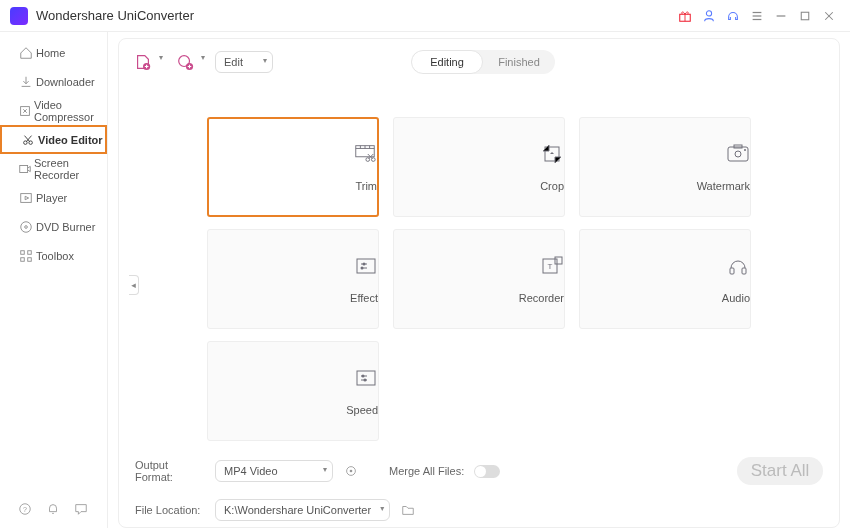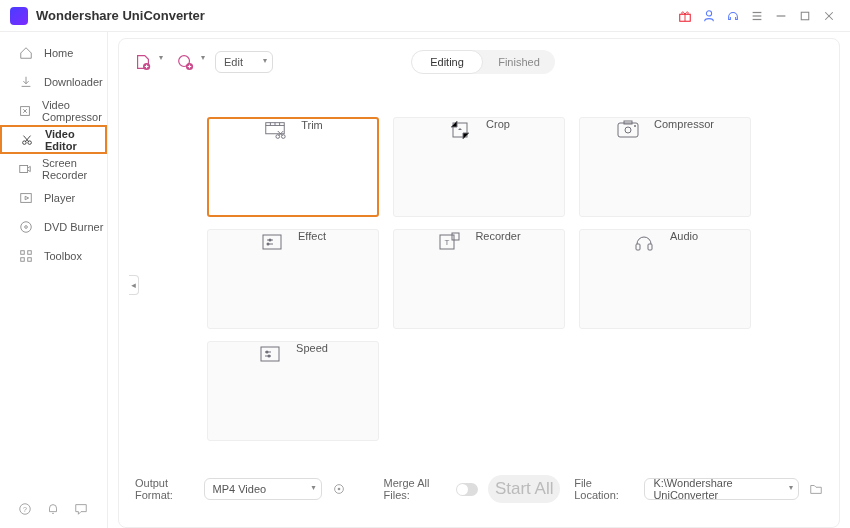--- a/index.html
+++ b/index.html
@@ -1,48 +1,48 @@
 <!DOCTYPE html>
 <html><head>
 <meta charset="utf-8">
 <style>
 *{box-sizing:border-box;margin:0;padding:0;font-family:-apple-system,BlinkMacSystemFont,"Segoe UI",Arial,sans-serif}
 body{width:850px;height:528px;background:#fff;overflow:hidden;font-size:12px;color:#444}
 .titlebar{height:32px;display:flex;align-items:center;padding:0 10px;border-bottom:1px solid #eee}
 .logo{width:18px;height:18px;background:linear-gradient(135deg,#4a3cff,#7b2cff);border-radius:4px;margin-right:8px}
-.titlebar .title{font-weight:700;color:#333;font-size:13px}
+.titlebar .title{font-weight:400;color:#333;font-size:13px}
 .titlebar .spacer{flex:1}
 .titlebar .tbicon{width:22px;height:22px;display:flex;align-items:center;justify-content:center;margin-left:2px;color:#999;cursor:pointer}
 .body{display:flex;height:calc(100% - 32px)}
 .sidebar{width:133px;border-right:1px solid #eee;display:flex;flex-direction:column;padding-top:6px}
-.side-item{height:29px;display:flex;align-items:center;padding-left:18px;gap:10px;color:#555;cursor:pointer;font-size:11px}
+.side-item{height:29px;display:flex;align-items:center;padding-left:18px;gap:2px;color:#555;cursor:pointer;font-size:11px}
 .side-item.active{border:2px solid #e98126;color:#333;font-weight:700}
 .side-item .sicon{width:16px;height:16px;display:flex;align-items:center;justify-content:center;color:#888}
 .side-item.active .sicon{color:#333}
 .sidebar .grow{flex:1}
 .bottom-icons{display:flex;gap:14px;padding:10px 0 12px 18px;color:#999}
 .bottom-icons .bi{cursor:pointer}
 .main{flex:1;display:flex;flex-direction:column;padding:6px 10px 0 10px}
 .content-card{flex:1;border:1px solid #eee;border-radius:8px;display:flex;flex-direction:column;padding:8px 12px 8px 12px}
 .toolbar{height:30px;display:flex;align-items:center;gap:18px}
 .tool-btn{width:24px;height:24px;display:flex;align-items:center;justify-content:center;cursor:pointer;position:relative}
 .tool-btn .chev{position:absolute;right:-8px;top:3px;font-size:8px;color:#888}
 .dropdown{border:1px solid #ddd;border-radius:6px;height:22px;min-width:58px;padding:0 18px 0 8px;display:flex;align-items:center;position:relative;font-size:11px;color:#555;background:#fff;cursor:pointer}
 .dropdown .chev{position:absolute;right:5px;top:4px;font-size:8px;color:#888}
 .segmented{display:flex;background:#f3f3f3;border-radius:14px;height:24px;overflow:hidden;margin-left:120px}
 .seg{width:72px;display:flex;align-items:center;justify-content:center;font-size:11px;color:#888;cursor:pointer}
 .seg.active{background:#fff;color:#333;border:1px solid #e5e5e5;border-radius:14px}
 .grid{flex:1;display:flex;flex-direction:column;gap:12px;padding:40px 76px 0 76px}
 .row{display:flex;gap:14px}
-.card{width:172px;height:100px;border:1px solid #eee;background:#fafafa;border-radius:3px;display:flex;flex-direction:row;align-items:flex-start;justify-content:center;gap:14px;cursor:pointer}
+.card{width:172px;height:100px;border:1px solid #eee;background:#fafafa;border-radius:3px;display:flex;flex-direction:column;align-items:flex-end;justify-content:center;gap:14px;cursor:pointer}
 .card.highlight{border:2px solid #e98126;background:#fff}
 .card .cicon{width:24px;height:24px;display:flex;align-items:center;justify-content:center;color:#71707a}
 .card .clabel{font-size:11px;color:#555}
 .sidebar-handle{position:absolute;left:129px;top:275px;width:10px;height:20px;background:#fff;border:1px solid #ddd;border-left:none;border-radius:0 4px 4px 0;display:flex;align-items:center;justify-content:center;font-size:9px;color:#888;cursor:pointer}
-.footer{height:60px;display:flex;flex-direction:row;justify-content:center;gap:14px;padding:0 4px}
+.footer{height:60px;display:flex;flex-direction:column;justify-content:center;gap:14px;padding:0 4px}
 .frow{display:flex;align-items:center;gap:10px;font-size:11px;color:#666}
 .frow .label{width:70px}
 .frow .dropdown{min-width:118px}
 .toggle{width:26px;height:13px;background:#ddd;border-radius:10px;position:relative;cursor:pointer}
 .toggle::after{content:"";position:absolute;width:11px;height:11px;background:#fff;border-radius:50%;left:1px;top:1px}
 .startall{margin-left:auto;width:86px;height:28px;background:#f0f0f0;border-radius:14px;display:flex;align-items:center;justify-content:center;color:#bbb;font-size:17px;cursor:pointer}
 .smallicon{width:16px;height:16px;display:flex;align-items:center;justify-content:center;color:#999;cursor:pointer}
 svg{display:block}
 </style>
 </head>
@@ -255,21 +255,21 @@
           </div>
           <div class="card">
             <div class="cicon">
                 <svg width="24" height="20" viewBox="0 0 24 20">
                   <rect x="2" y="3" width="20" height="14" rx="2" fill="none" stroke="currentColor"></rect>
                   <circle cx="12" cy="10" r="3" fill="none" stroke="currentColor"></circle>
                   <rect x="8" y="1" width="8" height="3" fill="none" stroke="currentColor"></rect>
                   <circle cx="19" cy="6" r="1" fill="currentColor"></circle>
                 </svg>
               </div>
-            <div class="clabel">Compressor</div>
+            <div class="clabel">Watermark</div>
           </div>
         </div>
         <div class="row">
           <div class="card">
             <div class="cicon">
                 <svg width="22" height="18" viewBox="0 0 22 18">
                   <rect x="2" y="2" width="18" height="14" fill="none" stroke="currentColor"></rect>
                   <path d="M6 7 H12 M6 11 H12" stroke="currentColor"></path>
                   <circle cx="9" cy="7" r="1.5" fill="currentColor"></circle>
                   <circle cx="7" cy="11" r="1.5" fill="currentColor"></circle>
@@ -319,21 +319,21 @@
           <div class="dropdown">
               <span>MP4 Video</span>
               <span class="chev">▾</span>
             </div>
           <span class="smallicon">
               <svg width="14" height="14" viewBox="0 0 16 16">
                 <circle cx="8" cy="8" r="5" fill="none" stroke="currentColor"></circle>
                 <circle cx="8" cy="8" r="1.5" fill="currentColor"></circle>
               </svg>
             </span>
-          <span style="margin-left:28px">Merge All Files:</span>
+          <span style="margin-left:20px">Merge All Files:</span>
           <div class="toggle"></div>
           <div class="startall">
               <span>Start All</span>
             </div>
         </div>
         <div class="frow">
           <span class="label">File Location:</span>
           <div class="dropdown">
               <span>K:\Wondershare UniConverter</span>
               <span class="chev">▾</span>

